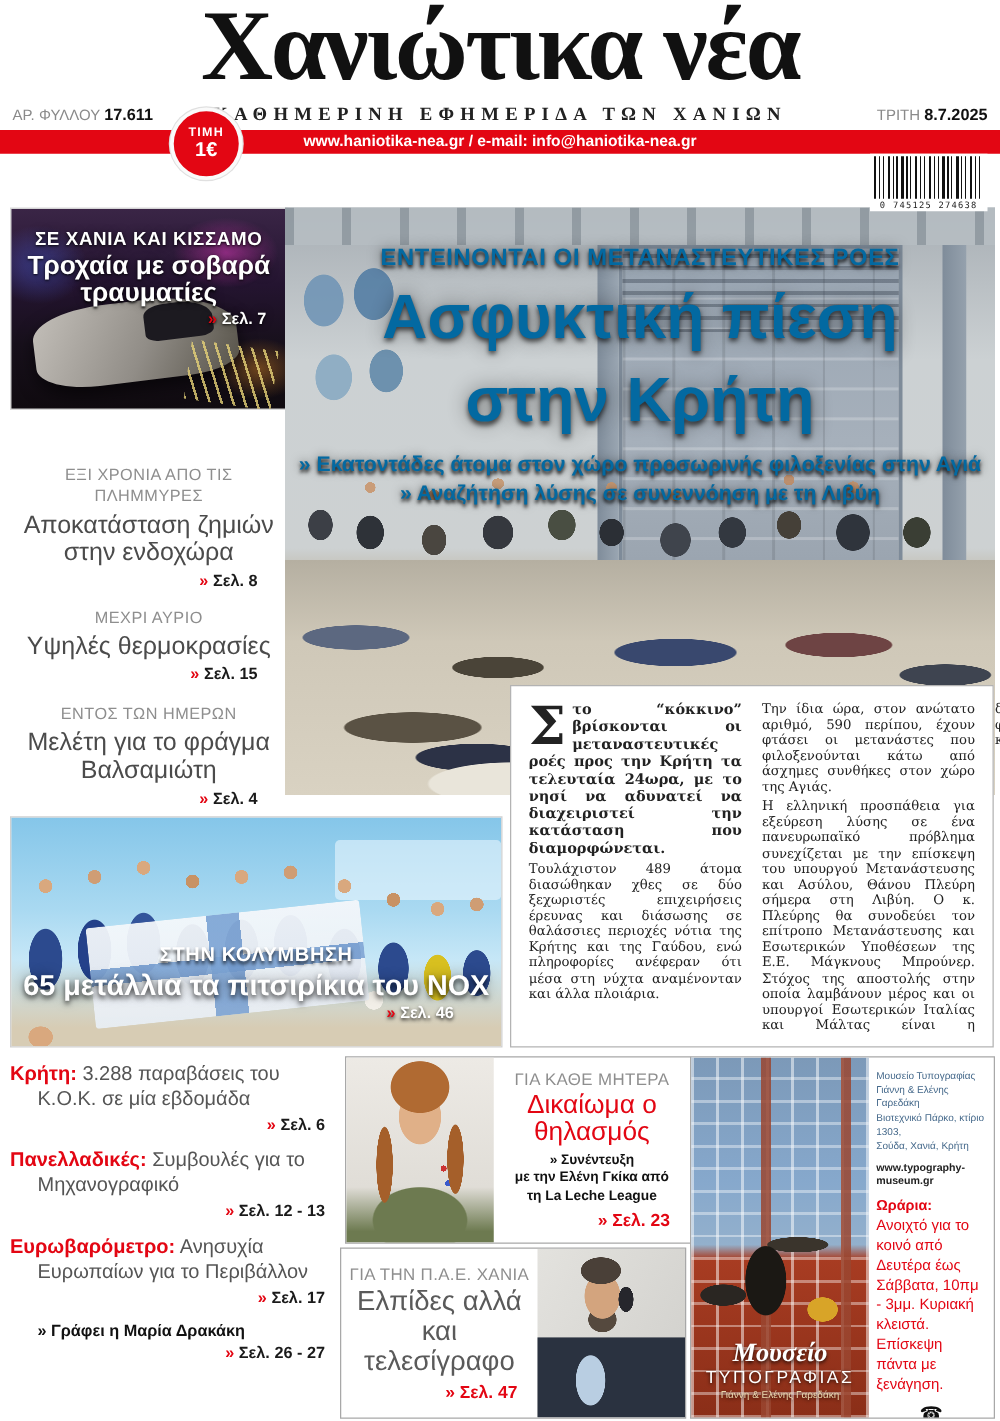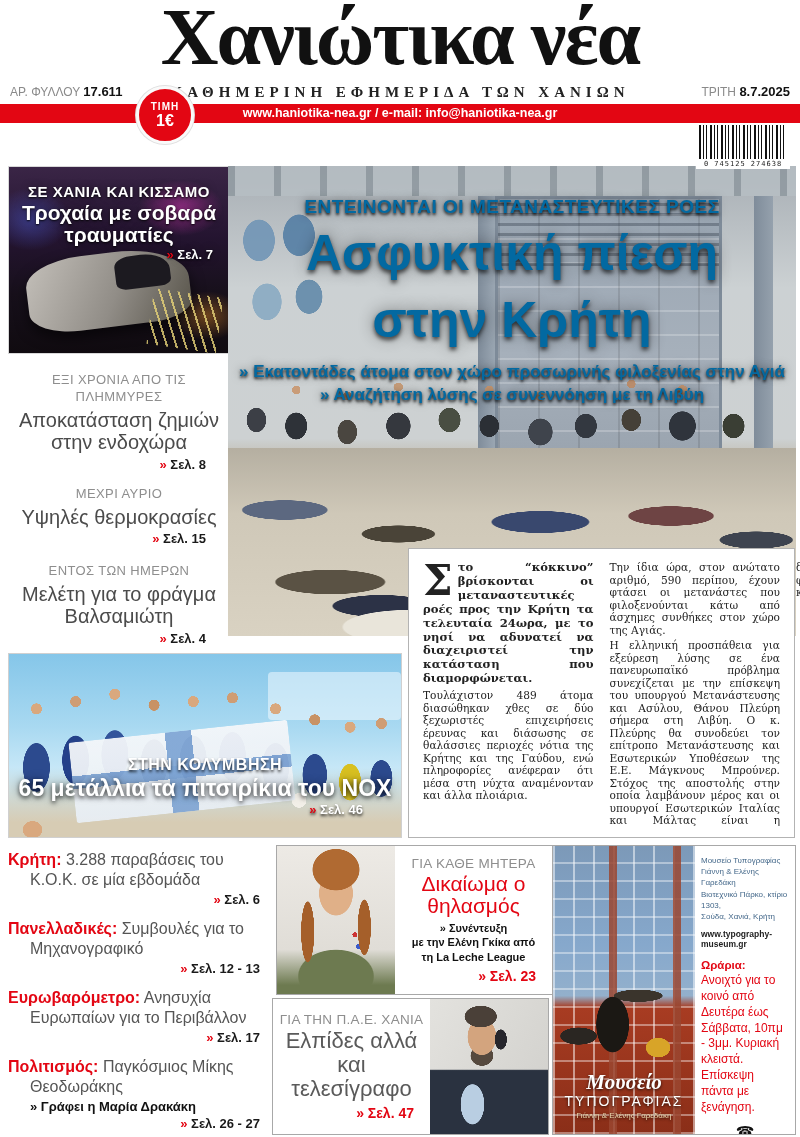--- a/index.html
+++ b/index.html
@@ -28,21 +28,21 @@
   .barcode .bars { height:34px;
     background:repeating-linear-gradient(90deg,#111 0 2px,#fff 2px 4px,#111 4px 5px,#fff 5px 7px,#111 7px 8px,#fff 8px 11px); }
   .barcode .digits { font-family:"DejaVu Sans Mono", monospace; font-size:7px; letter-spacing:1px; color:#222; margin-top:1px; }
 
   
   .arr { color:#e30613; font-weight:bold; }
   .pageref { font-weight:bold; font-size:13px; color:#1a1a1a; }
   .shadowtxt { text-shadow:0 1px 2px rgba(0,0,0,.85), 0 0 8px rgba(0,0,0,.45); }
 
   
-  .accident { position:absolute; left:8px; top:166px; width:222px; height:188px; overflow:hidden; border:1px solid #d8d8d8;
+  .accident { position:absolute; left:8px; top:166px; width:222px; height:162px; overflow:hidden; border:1px solid #d8d8d8;
     background:
       radial-gradient(60px 40px at 78% 22%, rgba(225,60,190,.55) 0%, rgba(225,60,190,0) 70%),
       radial-gradient(55px 45px at 10% 28%, rgba(80,100,230,.45) 0%, rgba(80,100,230,0) 70%),
       radial-gradient(50px 35px at 90% 80%, rgba(245,150,40,.4) 0%, rgba(245,150,40,0) 70%),
       linear-gradient(180deg,#3a2546 0%,#241430 38%,#17101b 68%,#100b10 100%); }
   .accident .car { position:absolute; left:8%; top:46%; width:74%; height:40%; transform:rotate(-7deg);
     border-radius:35% 45% 25% 30%; background:linear-gradient(120deg,#c4c0ba 0%,#918d87 55%,#565248 100%);
     box-shadow:0 6px 14px rgba(0,0,0,.6); }
   .accident .car:before { content:""; position:absolute; left:55%; top:8%; width:34%; height:45%;
     background:#1c1a20; border-radius:30% 50% 20% 20%; }
@@ -336,21 +336,20 @@
     </div>
     <div class="brief">
       <div class="line"><span class="lbl">Πανελλαδικές:</span> <span>Συμβουλές για το Μηχανογραφικό</span></div>
       <div class="p pageref"><span class="arr">»</span> <span>Σελ. 12 - 13</span></div>
     </div>
     <div class="brief">
       <div class="line"><span class="lbl">Ευρωβαρόμετρο:</span> <span>Ανησυχία Ευρωπαίων για το Περιβάλλον</span></div>
       <div class="p pageref"><span class="arr">»</span> <span>Σελ. 17</span></div>
     </div>
     <div class="brief">
-      <div class="line"><span class="lbl">Πολιτισμός:</span> <span>Παγκόσμιος Μίκης Θεοδωράκης</span></div>
       <div class="byline">» Γράφει η Μαρία Δρακάκη</div>
       <div class="p pageref"><span class="arr">»</span> <span>Σελ. 26 - 27</span></div>
     </div>
   </div>
 
   <div class="promo promo1">
     <div class="photo-woman"></div>
     <div class="txt">
       <div class="k">ΓΙΑ ΚΑΘΕ ΜΗΤΕΡΑ</div>
       <div class="t">Δικαίωμα ο θηλασμός</div>

